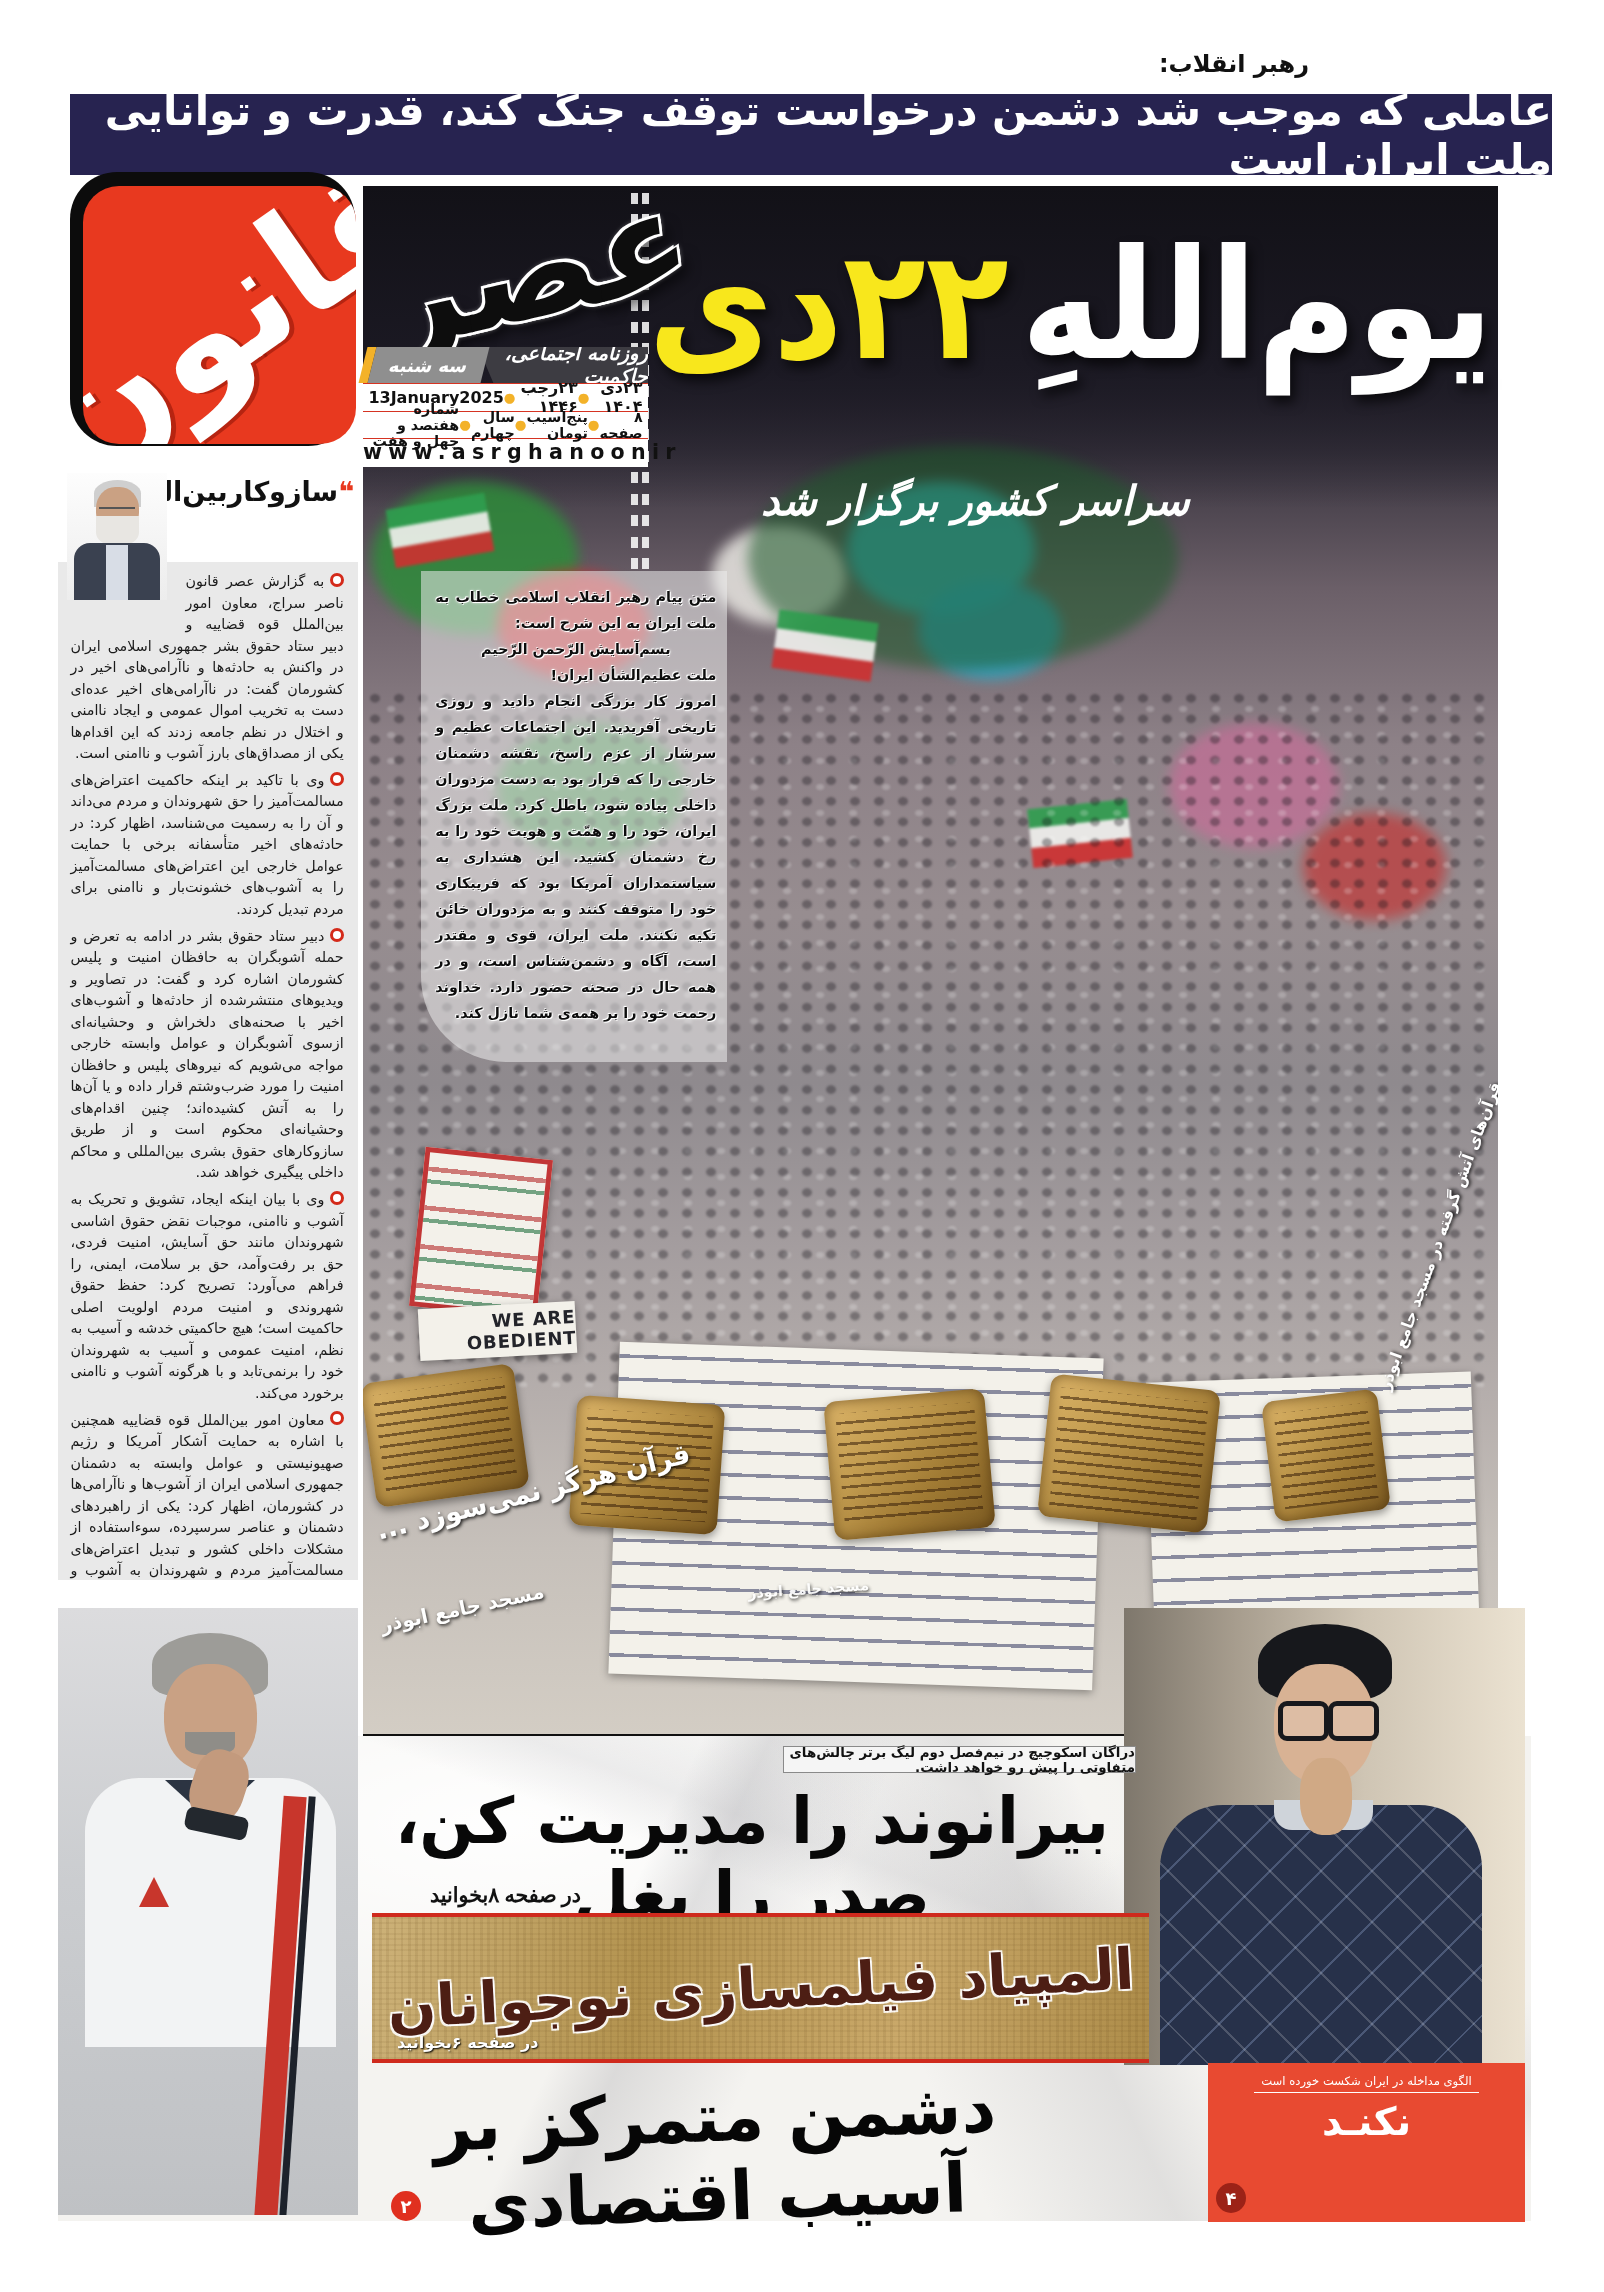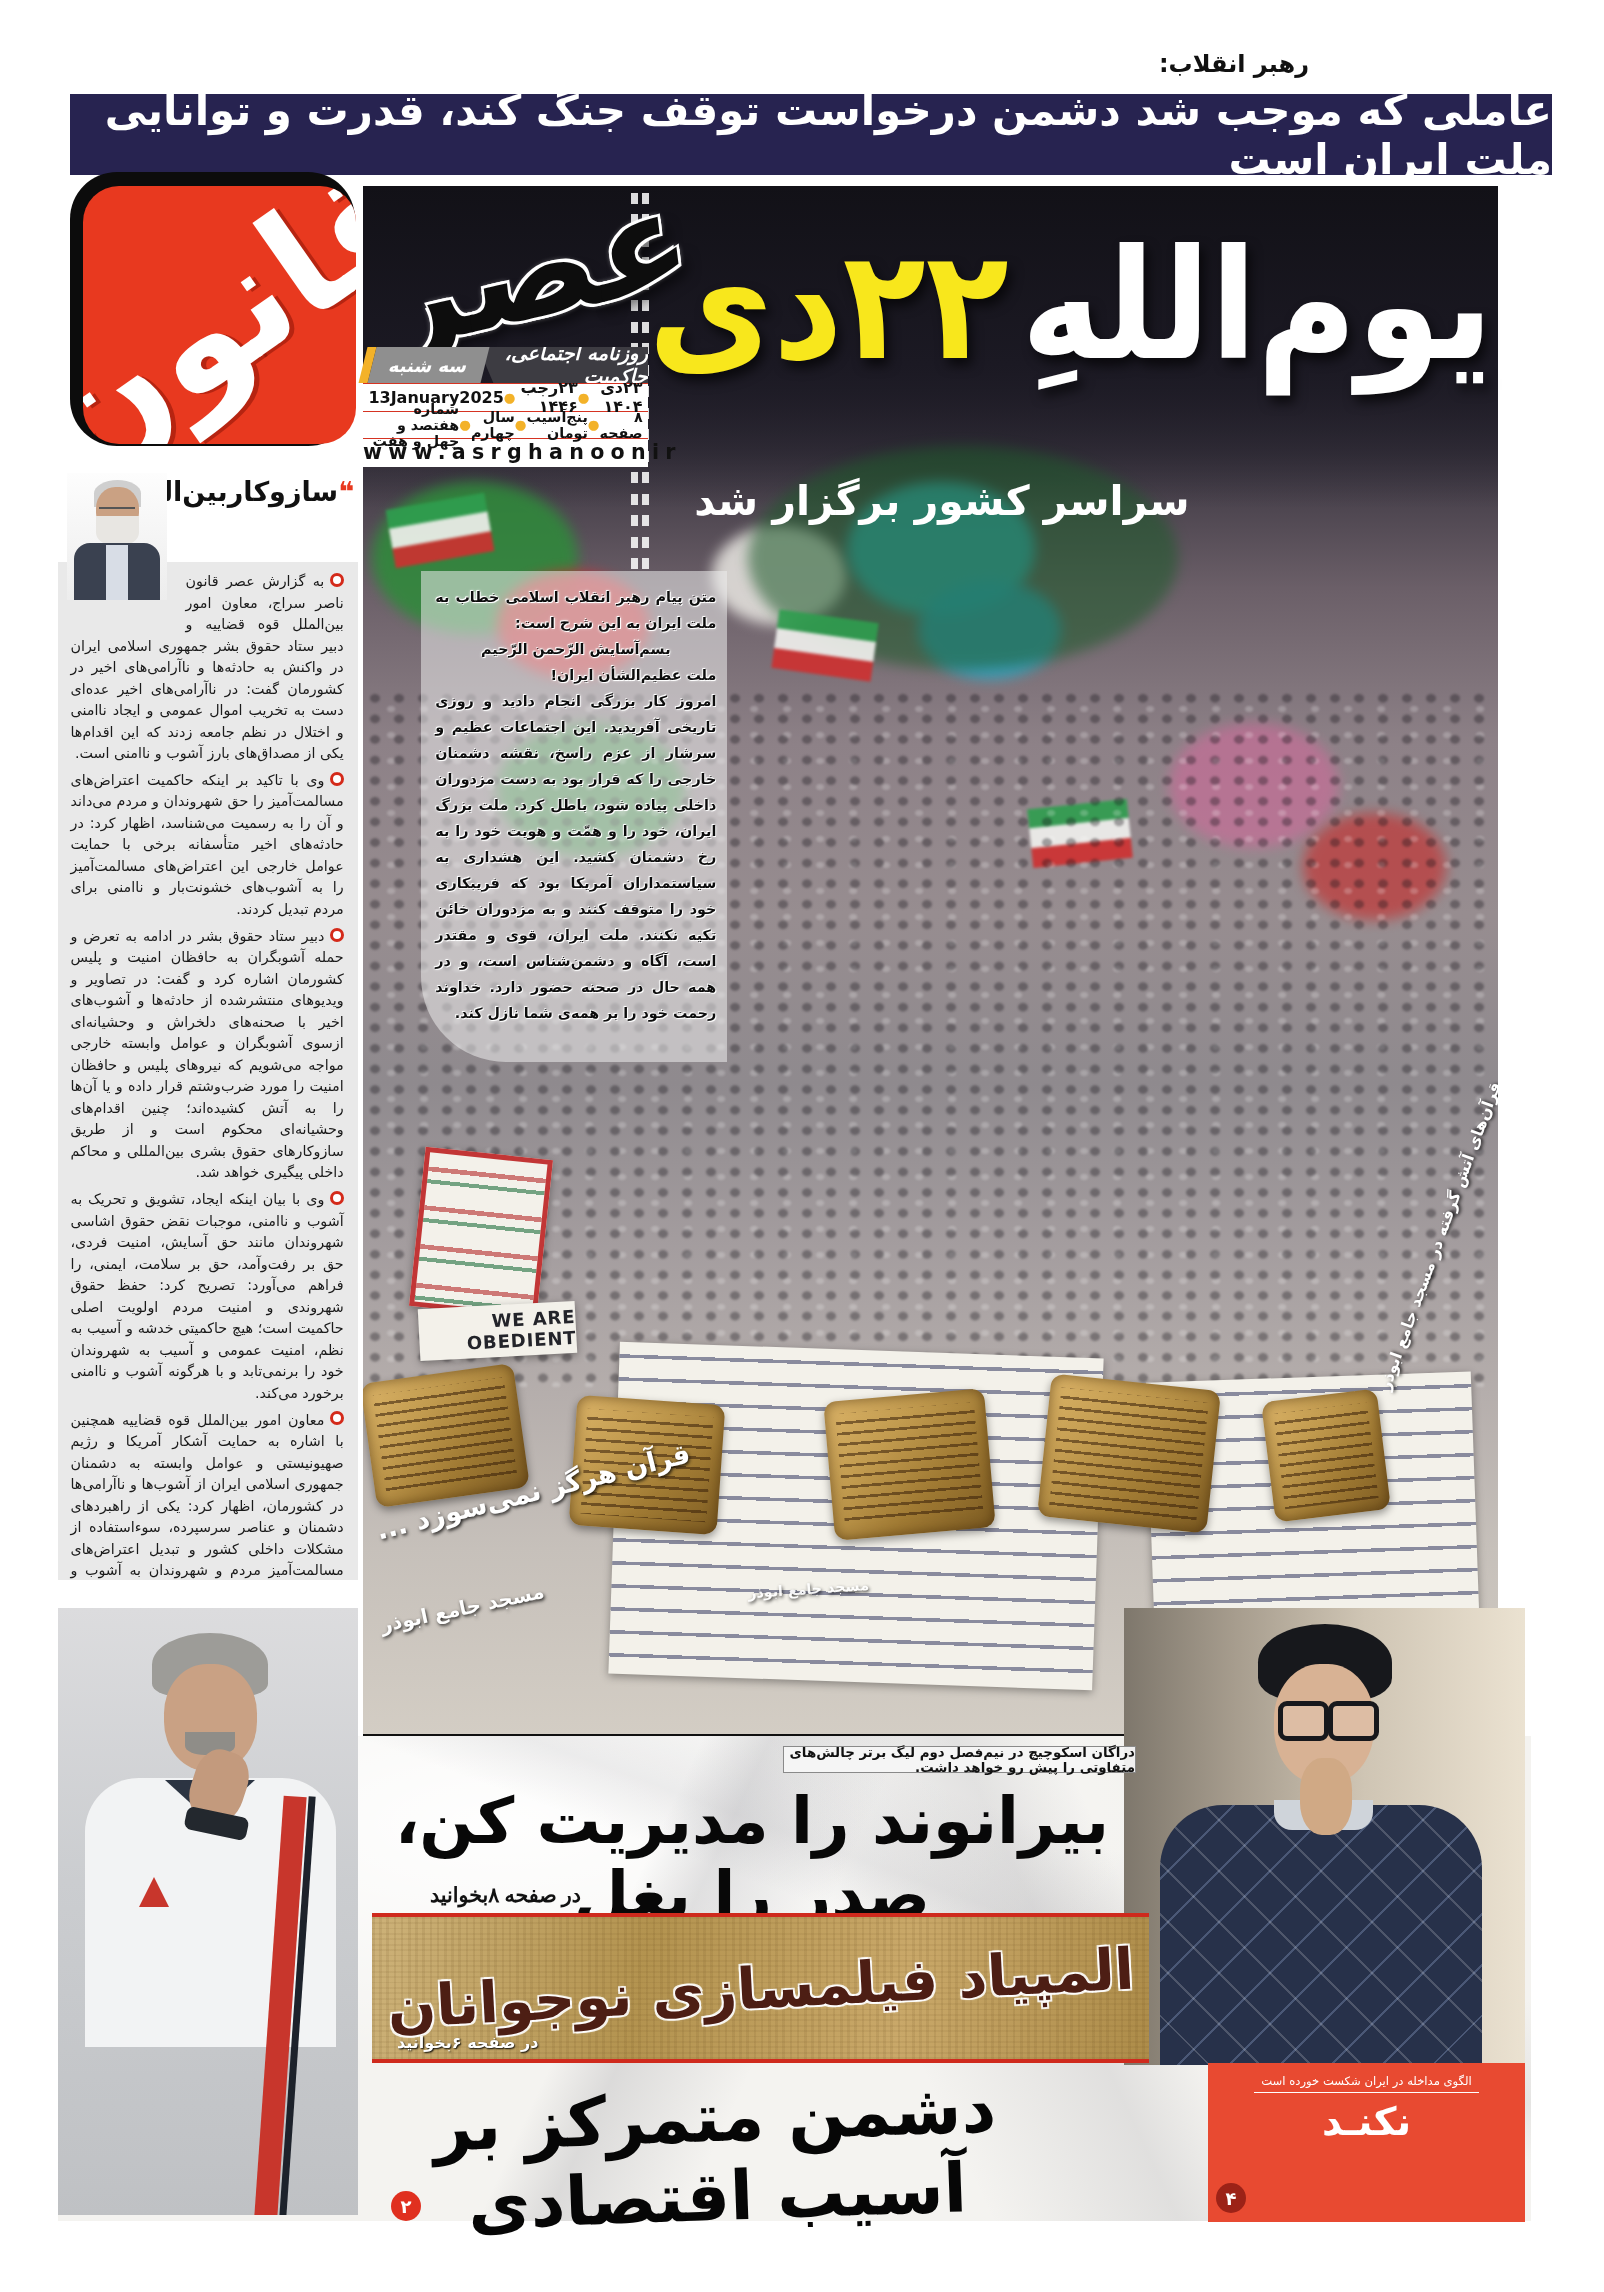--- a/index.html
+++ b/index.html
@@ -57,21 +57,21 @@
     direction:ltr;padding:0.9px 0 2.7px 0;}
   .red-quote{top:342px;left:616px;color:#e8391f;font-size:47px;font-weight:bold;line-height:1;}
   
   .lead-head{top:199px;right:112px;display:flex;flex-direction:row;gap:12.5px;transform:scaleY(1.12);transform-origin:top right;}
   .lead-head span{font-size:136px;font-weight:bold;line-height:1.4;text-shadow:4.5px 6.3px 10.7px rgba(0,0,0,.65);}
   .hw{color:#fff;}
   .hy{color:#f8e71c;}
   .subhead{top:467px;right:134px;width:806px;text-align:right;color:#fff;font-weight:bold;}
   .subhead .l{font-size:41px;line-height:68px;padding:0 12.5px;}
   .subhead .bg{background:rgba(18,52,24,.30);}
-  .subhead .l3{margin-left:0;margin-right:269px;background:transparent;}
+  .subhead .l3{margin-left:0;margin-right:269px;background:transparent;font-style:italic;}
   
   .message{top:571px;left:421px;width:281px;background:rgba(236,236,236,.55);border-bottom-left-radius:85px;
     padding:12.5px 10.7px 36px 14.3px;color:#0d0d0d;font-weight:bold;font-size:14.3px;line-height:26px;
     text-shadow:0 0 1.8px #fff,0 0 3.6px #fff,0.9px 0.9px 0 #fff,-0.9px -0.9px 0 #fff;}
   .message .center{text-align:center;}
   .message .right{text-align:right;}
   .message .just{text-align:justify;}
   
   .col-header{top:476px;left:58px;width:296px;text-align:right;font-size:27px;font-weight:bold;color:#111;}
   .col-header .q{color:#e8391f;font-size:27px;}

